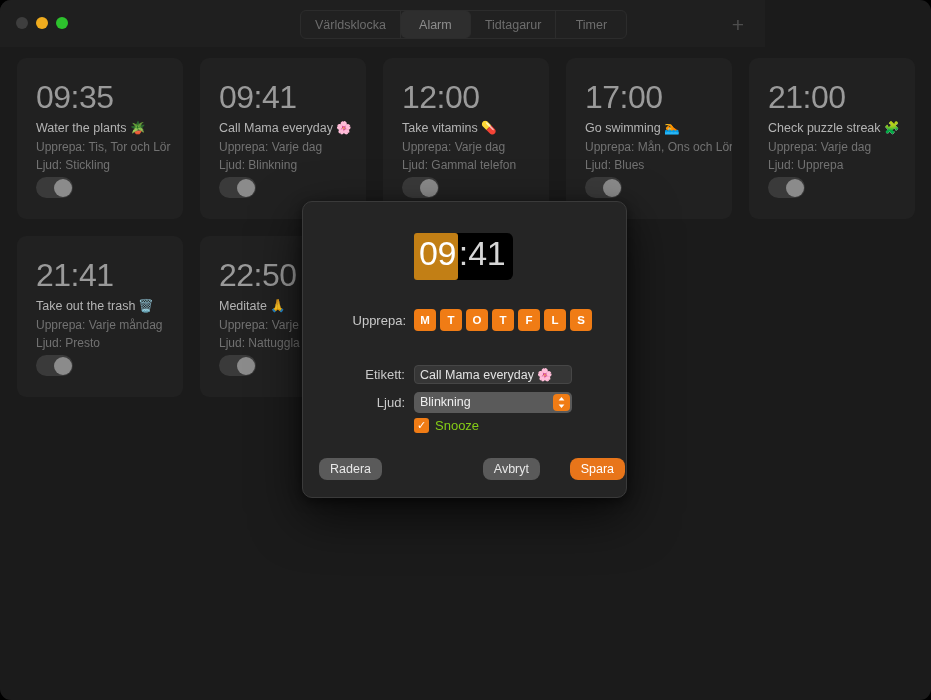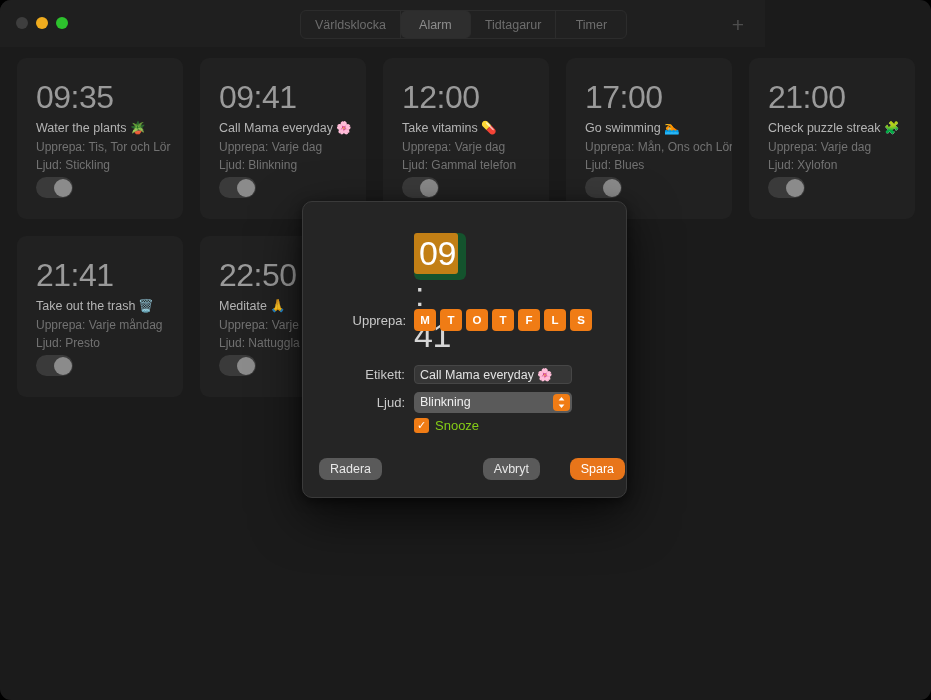--- a/index.html
+++ b/index.html
@@ -173,26 +173,25 @@
     border-radius: 10px;
     box-sizing: border-box;
     box-shadow: 0 18px 50px rgba(0,0,0,0.65), 0 3px 12px rgba(0,0,0,0.5);
   }
 
   .time-stepper {
     position: absolute;
     left: 111px;
     top: 31px;
     height: 47px;
-    background: #14532d;
+    background: #000000;
     border-radius: 6px;
     display: flex;
     padding: 0 8px 0 0;
     box-sizing: border-box;
-    flex-direction: column;
   }
   .time-hour {
     background: #c27f15;
     color: #ffffff;
     font-size: 34px;
     font-weight: 400;
     line-height: 41px;
     padding: 0 2px 0 5px;
     border-radius: 3px;
     letter-spacing: -0.5px;
@@ -441,21 +440,21 @@
         <div class="alarm-repeat">Upprepa: Mån, Ons och Lör</div>
         <div class="alarm-sound">Ljud: Blues</div>
         <div class="toggle">
           <div class="knob"></div>
         </div>
       </div>
       <div class="alarm-card">
         <div class="alarm-time">21:00</div>
         <div class="alarm-label">Check puzzle streak 🧩</div>
         <div class="alarm-repeat">Upprepa: Varje dag</div>
-        <div class="alarm-sound">Ljud: Xylofon</div>
+        <div class="alarm-sound">Ljud: Upprepa</div>
         <div class="toggle">
           <div class="knob"></div>
         </div>
       </div>
       <div class="alarm-card">
         <div class="alarm-time">21:41</div>
         <div class="alarm-label">Take out the trash 🗑️</div>
         <div class="alarm-repeat">Upprepa: Varje måndag</div>
         <div class="alarm-sound">Ljud: Presto</div>
         <div class="toggle">

